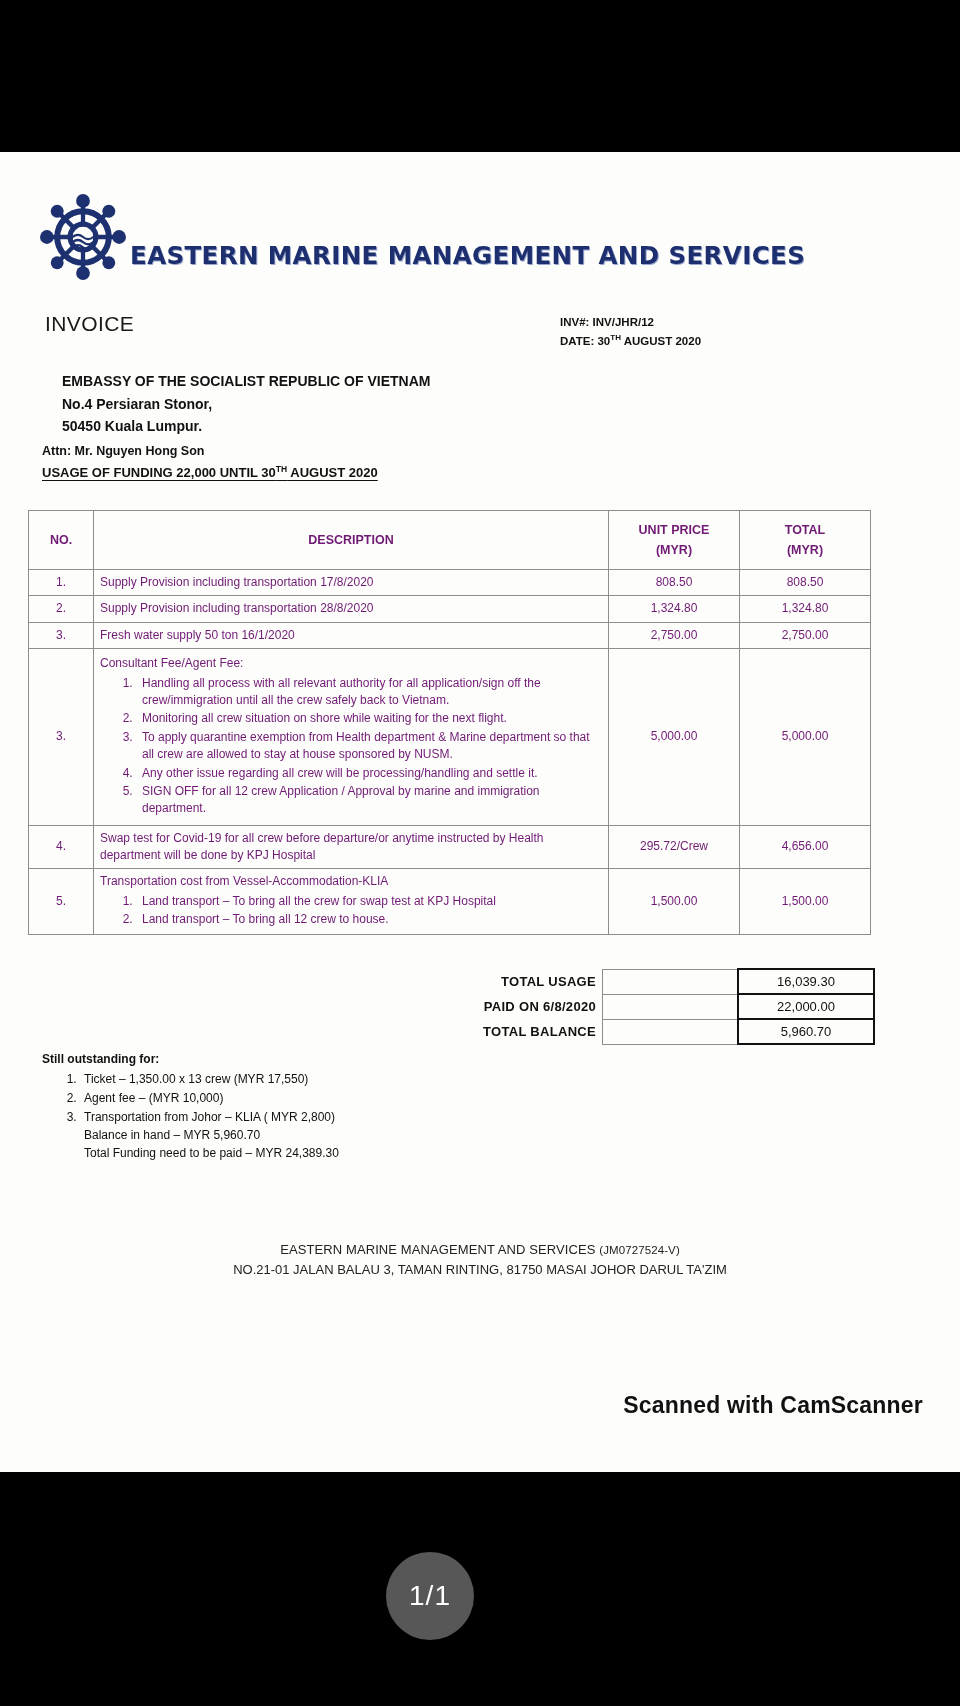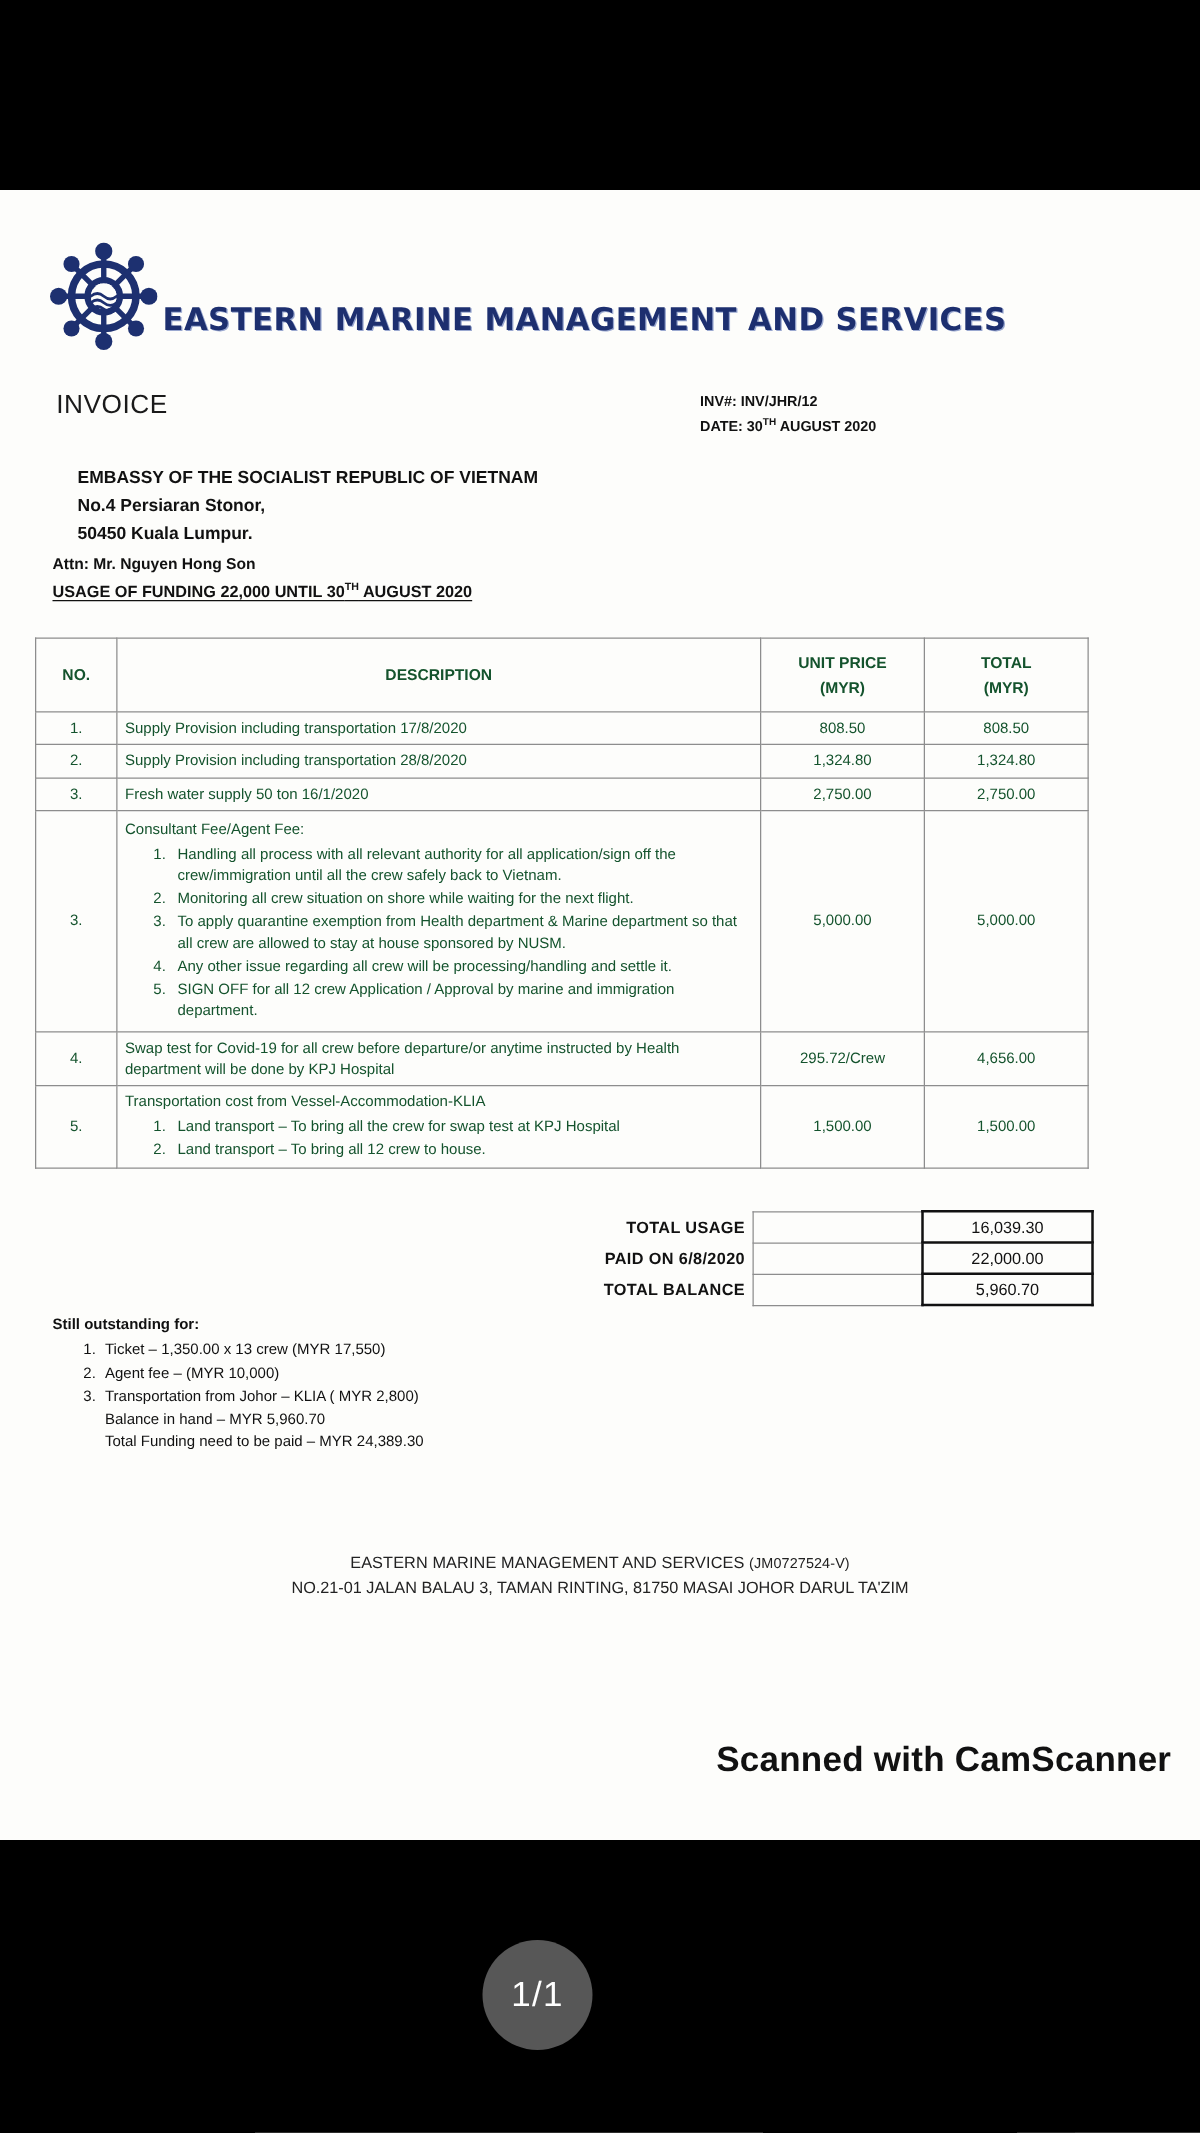--- a/index.html
+++ b/index.html
@@ -126,21 +126,21 @@
   }
 
   
   .inv-table {
     position: absolute;
     left: 28px;
     top: 358px;
     width: 806px;
     border-collapse: collapse;
     font-size: 12px;
-    color: #14532d;
+    color: #701a75;
     table-layout: fixed;
   }
   .inv-table th, .inv-table td {
     border: 1px solid #8d8d8d;
     padding: 4px 6px;
     vertical-align: middle;
   }
   .inv-table thead th {
     font-weight: bold;
     text-align: center;
@@ -224,23 +224,23 @@
     font-size: 13px;
     color: #222;
     line-height: 1.5;
   }
   .footer .f1 { letter-spacing: 0.1px; }
   .footer .small { font-size: 11.5px; }
 
   
   .camscanner {
     position: absolute;
-    right: 23px;
+    right: 37px;
     top: 1240px;
-    font-size: 28px;
+    font-size: 23px;
     font-weight: bold;
     color: #111;
     letter-spacing: 0.2px;
   }
 
   
   .page-indicator {
     position: absolute;
     left: 50%;
     transform: translateX(-50%);

